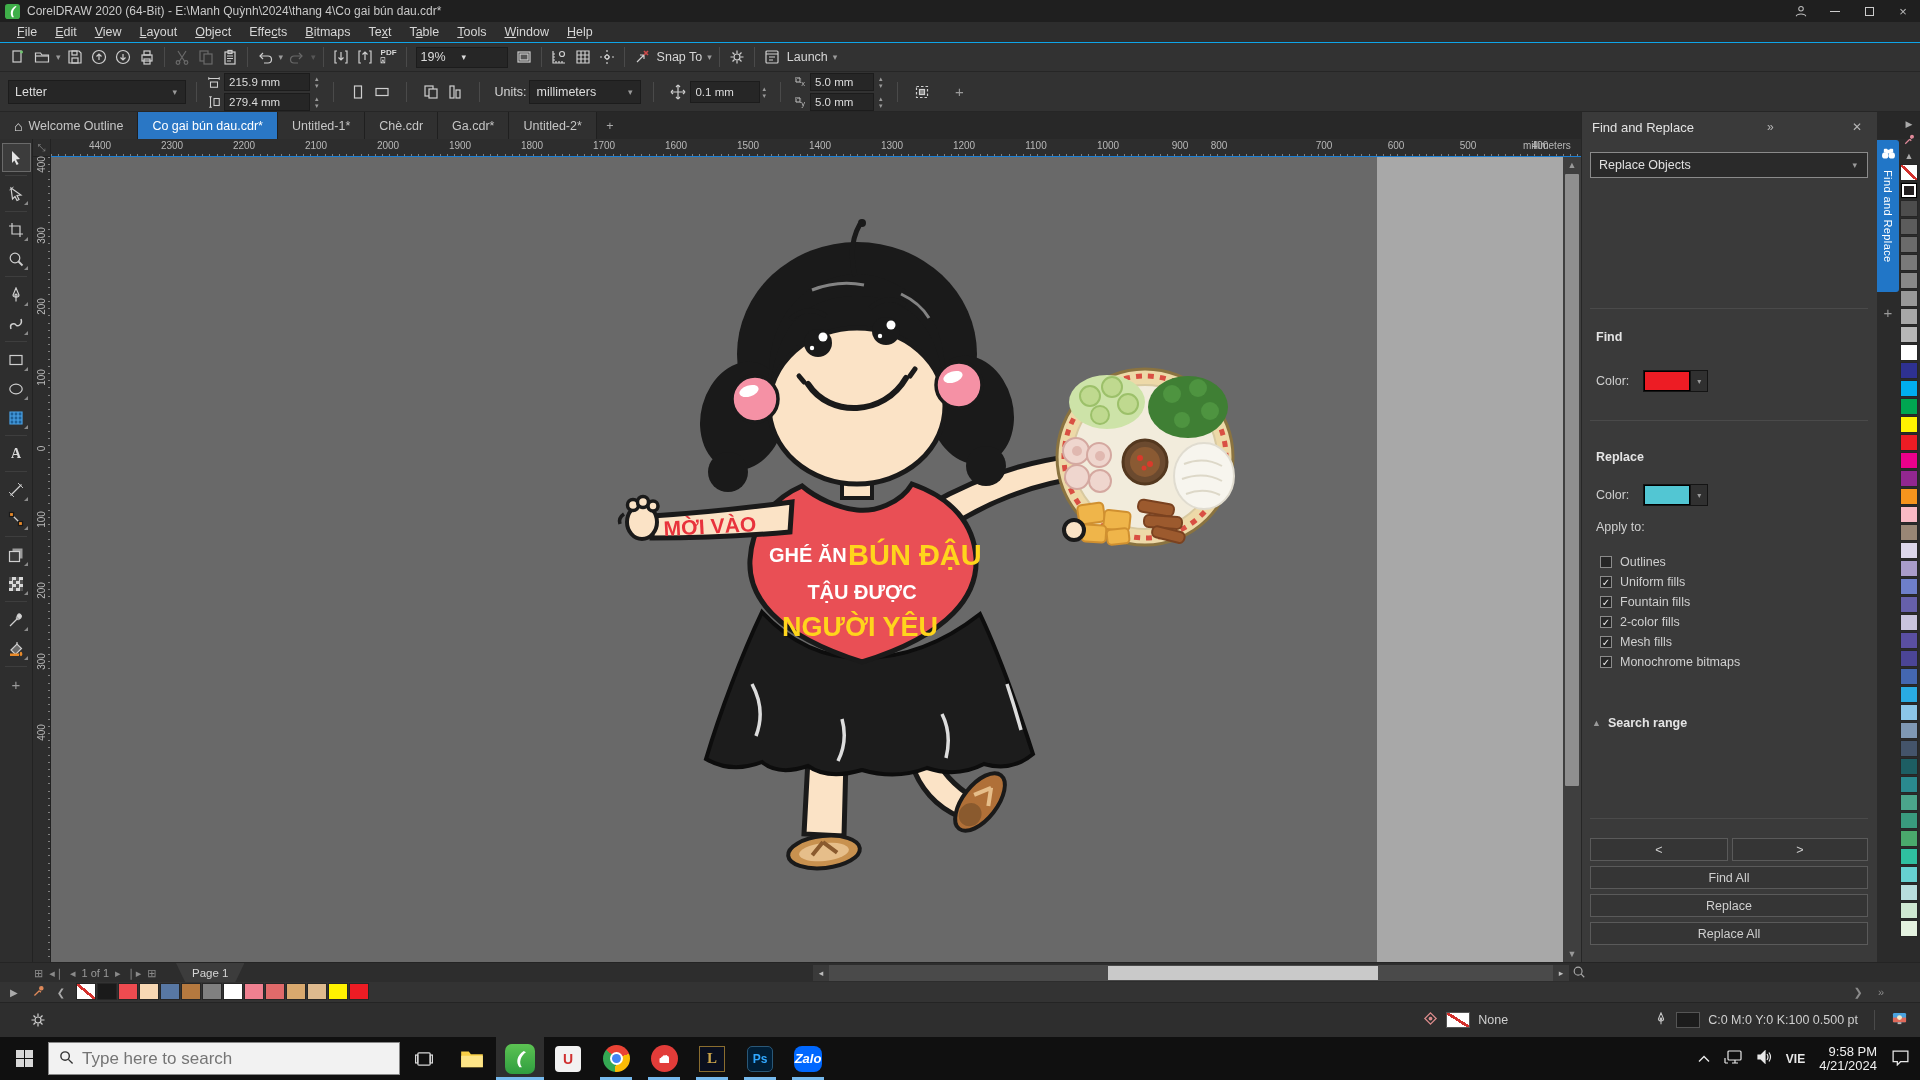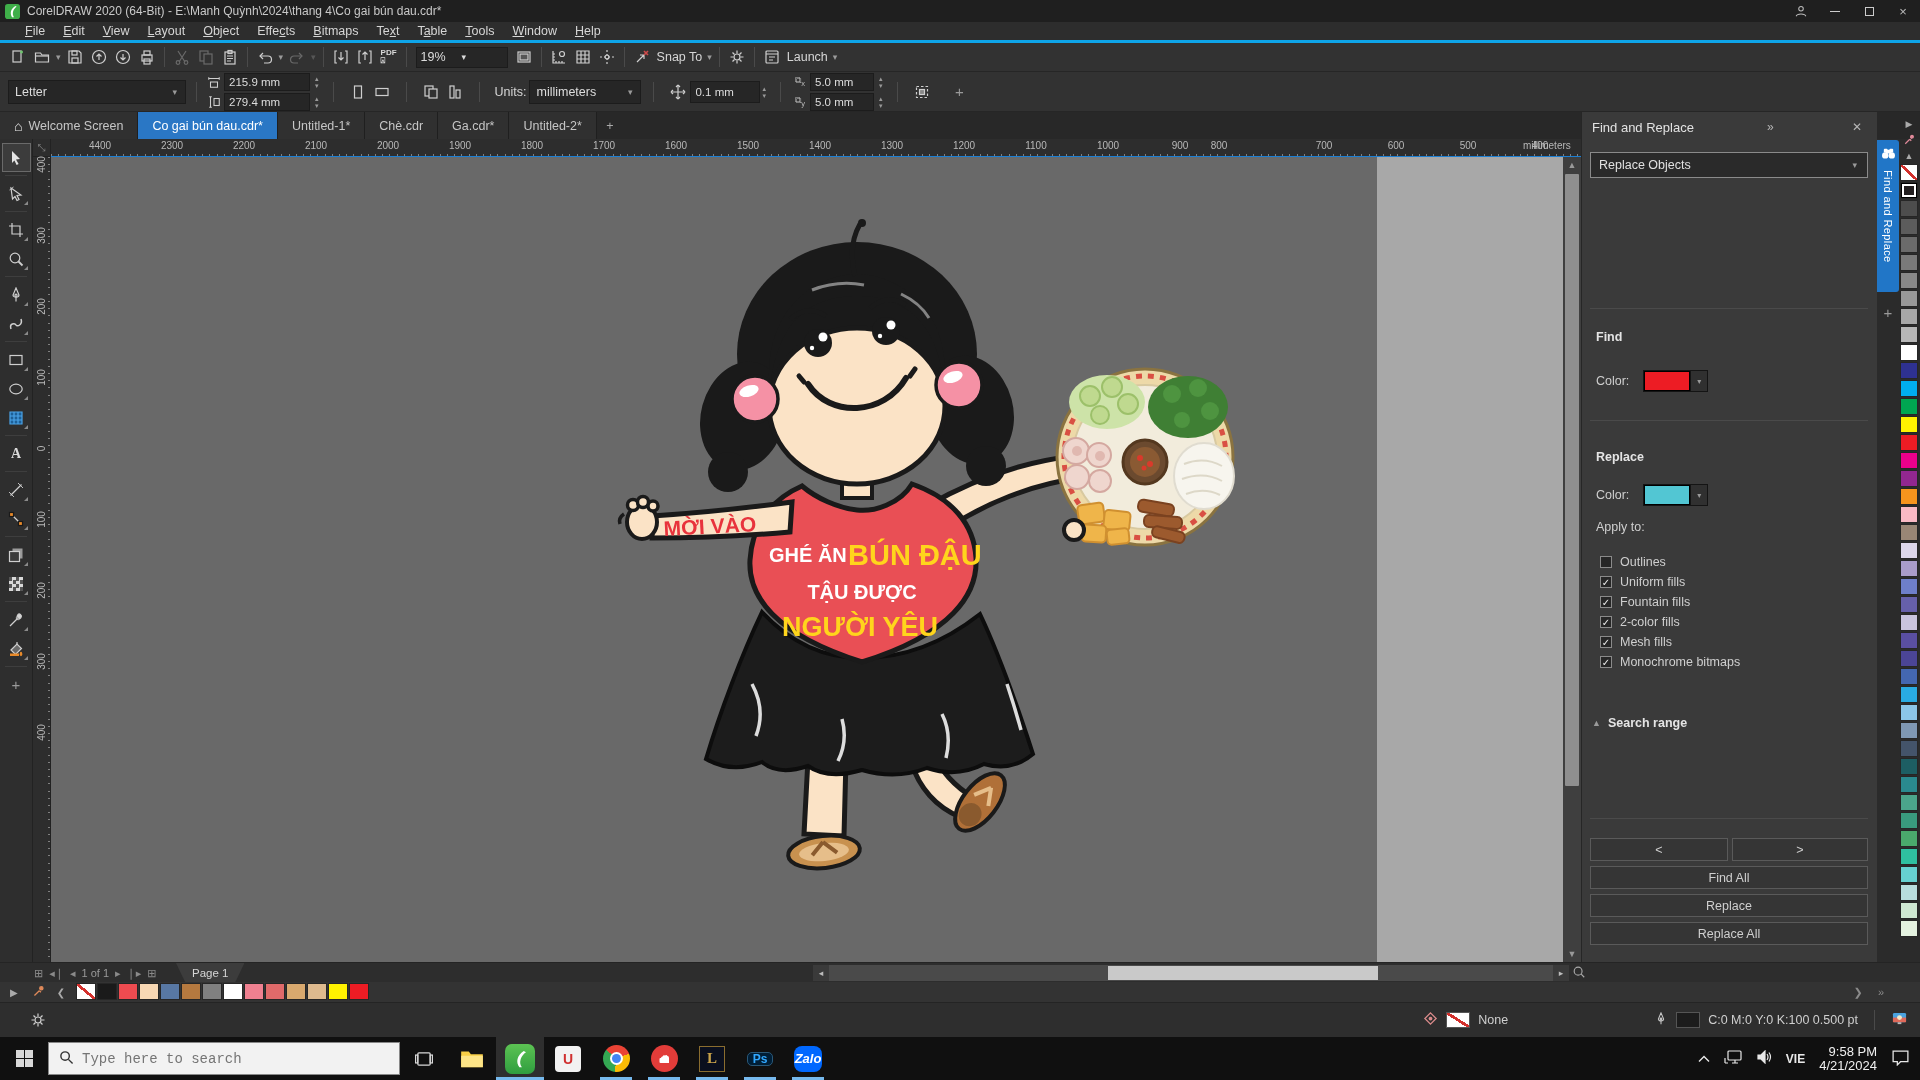--- a/index.html
+++ b/index.html
@@ -11,21 +11,21 @@
   .sep-v { width:1px; height:20px; background:#1f1f1f; border-right:1px solid #4a4a4a; margin:0 5px; }
 
   
   #titlebar { left:0; top:0; width:1920px; height:22px; background:#1f1f1f; display:flex; align-items:center; }
   #titlebar .logo { width:15px; height:15px; margin:0 7px 0 5px; }
   #titlebar .title { color:#c9c9c9; font-size:12px; }
   #titlebar .winbtns { margin-left:auto; display:flex; height:22px; }
   .winbtn { width:34px; height:22px; display:flex; align-items:center; justify-content:center; color:#bbb; font-size:13px; }
 
   
-  #menubar { left:0; top:22px; width:1920px; height:21px; background:#2d2d2d; border-bottom:3px solid #0ea5e9; display:flex; align-items:center; padding-left:16px; }
+  #menubar { left:0; top:22px; width:1920px; height:21px; background:#2d2d2d; border-bottom:1px solid #0ea5e9; display:flex; align-items:center; padding-left:8px; }
   .menu-item { padding:2px 9px; color:#d6d6d6; font-size:12.5px; }
   .menu-item u { text-decoration:underline; }
 
   
   #toolbar { left:0; top:43px; width:1920px; height:29px; background:#323232; border-bottom:1px solid #262626; display:flex; align-items:center; padding-left:6px; }
   .tbtn { display:flex; align-items:center; justify-content:center; height:24px; min-width:24px; border-radius:2px; }
   .drop { color:#9a9a9a; font-size:9px; padding:0 2px; }
   #zoomfield { width:92px; height:21px; background:#262626; border:1px solid #1c1c1c; display:flex; align-items:center; padding:0 4px; margin:0 4px; }
   #zoomfield span { flex:1; color:#ddd; }
   .tlabel { color:#d6d6d6; margin:0 3px; }
@@ -134,21 +134,21 @@
   .stswatch { width:24px; height:16px; border:1px solid #555; }
   .stswatch.none { background:linear-gradient(to top right,#fff 44%,#d3302c 44% 56%,#fff 56%); }
   .stsep { width:1px; height:20px; background:#4a4a4a; margin:0 8px; }
 
   
   #taskbar { left:0; top:1037px; width:1920px; height:43px; background:#101010; display:flex; align-items:center; }
   #startbtn { width:48px; height:43px; display:flex; align-items:center; justify-content:center; }
   .winlogo { display:grid; grid-template-columns:8px 8px; grid-template-rows:8px 8px; gap:1px; }
   .winlogo i { background:#d8d8d8; }
   #searchbox { width:352px; height:33px; background:#f2f2f2; border:1px solid #888; display:flex; align-items:center; padding:0 10px; gap:8px; }
-  #searchbox input { border:none; outline:none; background:transparent; font-size:14px; width:280px; color:#1d4ed8; font-family:Liberation Mono, monospace; }
+  #searchbox input { border:none; outline:none; background:transparent; font-size:17px; width:280px; color:#1d4ed8; font-family:Liberation Sans, sans-serif; }
   .tapp { width:48px; height:43px; display:flex; align-items:center; justify-content:center; position:relative; }
   .tapp.active { background:#2e2e2e; }
   .tapp.running::after { content:""; position:absolute; left:8px; right:8px; bottom:0; height:3px; background:#76b9ed; }
   .tapp.active.running::after { left:0; right:0; }
   #tray { position:absolute; right:0; height:43px; display:flex; align-items:center; gap:14px; padding-right:10px; color:#e8e8e8; }
   #tray .lang { font-size:12px; font-weight:bold; }
   #clock { text-align:right; font-size:13px; line-height:14px; color:#f0f0f0; }
 </style>
 </head>
 <body>
@@ -434,21 +434,21 @@
         <rect x="2.5" y="2.5" width="11" height="11" stroke-dasharray="2.5 2"></rect>
         <rect x="5.5" y="5.5" width="5" height="5" fill="#888"></rect>
       </svg>
     </span>
   <span class="tbtn" style="margin-left:14px;color:#9a9a9a;font-size:15px">+</span>
 </div>
 
 <div id="tabbar" class="abs">
     <div class="doctab">
       <span class="home"><span style="font-size:14px;color:#e8e8e8">⌂</span></span>
-      <span>Welcome Screen</span>
+      <span>Welcome Outline</span>
     </div>
     <div class="doctab active">
       <span>Co gai bún dau.cdr*</span>
     </div>
     <div class="doctab">
       <span>Untitled-1*</span>
     </div>
     <div class="doctab">
       <span>Chè.cdr</span>
     </div>
@@ -1005,21 +1005,21 @@
           <svg viewBox="0 0 16 16" width="16" height="16">
             <path d="M5 12 V7 q0-1.5 1.5-1.5 q1-2 2.5-1 q1.5-1 2.5 .5 q1.5 0 1.5 2 V12 Z" fill="#fff"></path>
             <rect x="3.5" y="7" width="2.5" height="5" rx="1" fill="#fff"></rect>
           </svg>
         </span>
       </div>
       <div class="tapp running">
         <span style="display:flex;width:26px;height:26px;background:#0a0f1e;border:1px solid #8a6d2f;align-items:center;justify-content:center;color:#c8a24a;font-weight:bold;font-size:15px;font-family:'Liberation Serif',serif">L</span>
       </div>
       <div class="tapp running">
-        <span style="display:flex;width:26px;height:14px;border-radius:5px;background:#001e36;border:1px solid #2a5878;align-items:center;justify-content:center;color:#31a8ff;font-weight:bold;font-size:12px">Ps</span>
+        <span style="display:flex;width:26px;height:26px;border-radius:5px;background:#001e36;border:1px solid #2a5878;align-items:center;justify-content:center;color:#31a8ff;font-weight:bold;font-size:12px">Ps</span>
       </div>
       <div class="tapp running">
         <span style="display:flex;width:28px;height:26px;border-radius:8px;background:#0068ff;align-items:center;justify-content:center;color:#fff;font-weight:bold;font-style:italic;font-size:13px">Zalo</span>
       </div>
     </div>
   <div id="tray">
     <span>
       <svg viewBox="0 0 12 8" width="12" height="8" fill="none" stroke="#e8e8e8" stroke-width="1.4">
           <path d="M1 6.5 L6 1.5 L11 6.5"></path>
         </svg>

